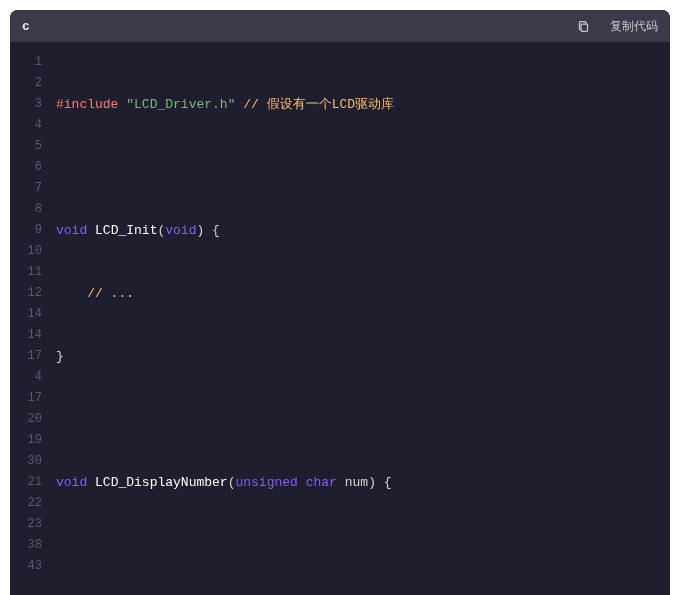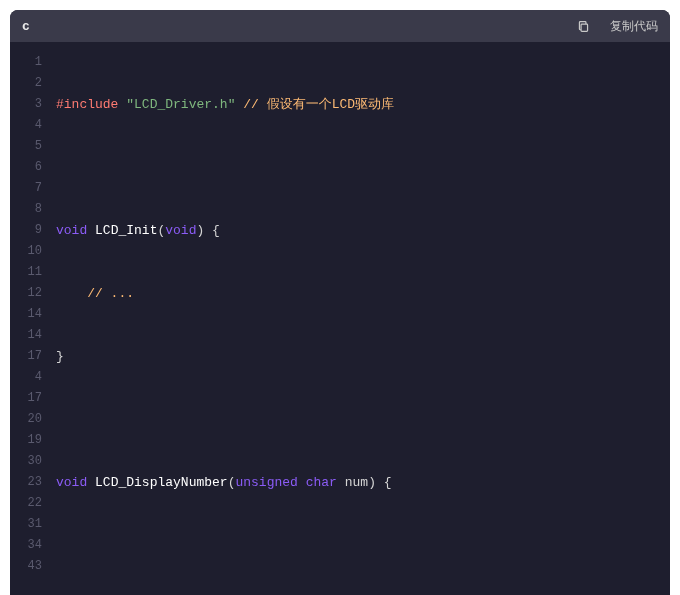--- a/index.html
+++ b/index.html
@@ -106,24 +106,24 @@
         <div>11</div>
         <div>12</div>
         <div>14</div>
         <div>14</div>
         <div>17</div>
         <div>4</div>
         <div>17</div>
         <div>20</div>
         <div>19</div>
         <div>30</div>
+        <div>21</div>
+        <div>22</div>
         <div>23</div>
-        <div>22</div>
-        <div>31</div>
-        <div>34</div>
+        <div>38</div>
         <div>43</div>
       </div>
     <div class="code-lines">
       <div><span class="tok-inc">#include</span> <span class="tok-str">"LCD_Driver.h"</span> <span class="tok-cmt">// 假设有一个LCD驱动库</span></div>
       <div></div>
       <div><span class="tok-kw">void</span> <span class="tok-fn">LCD_Init</span>(<span class="tok-kw">void</span><span class="tok-punct">) {</span></div>
       <div>    <span class="tok-cmt">// ...</span></div>
       <div><span class="tok-punct">}</span></div>
       <div></div>
       <div><span class="tok-kw">void</span> <span class="tok-fn">LCD_DisplayNumber</span>(<span class="tok-kw">unsigned</span> <span class="tok-kw">char</span> <span class="tok-id">num</span><span class="tok-punct">) {</span></div>

